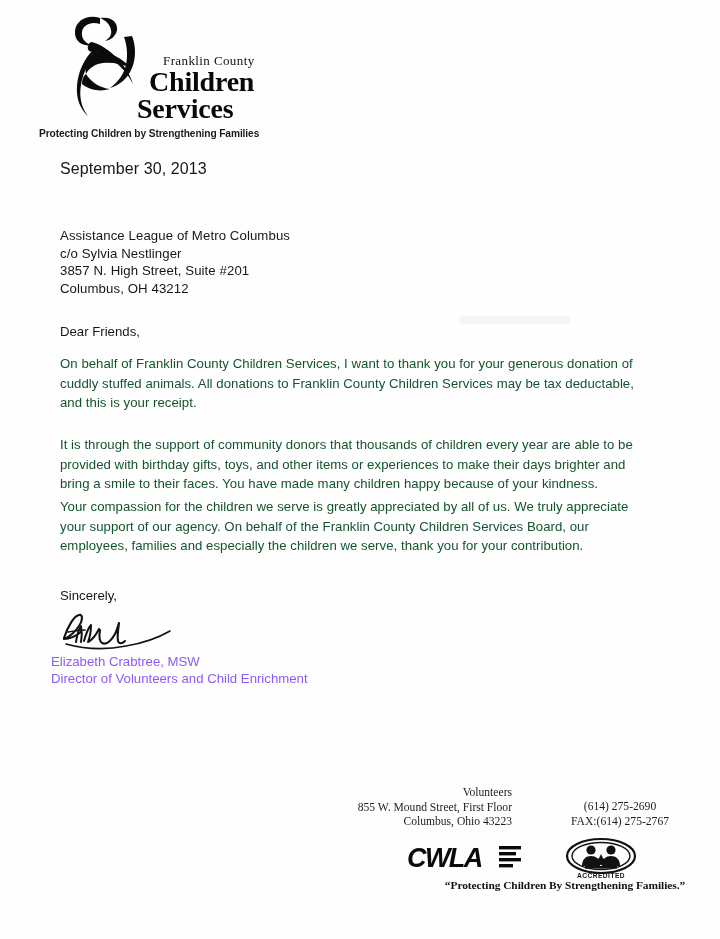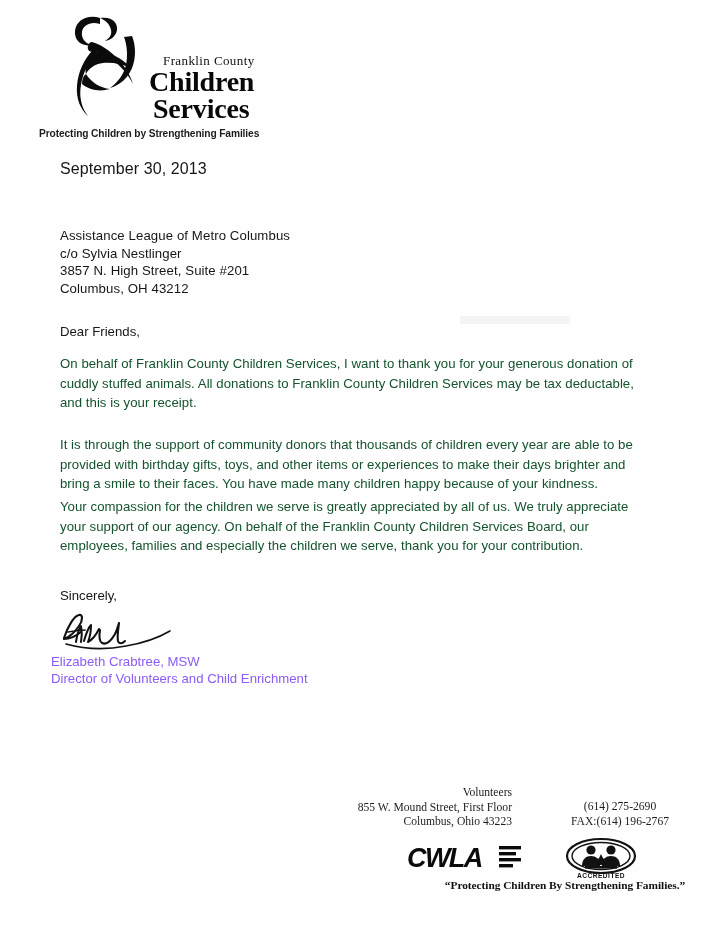--- a/index.html
+++ b/index.html
@@ -58,21 +58,21 @@
     margin-top: 1px;
     margin-left: 12px;
   }
   .lw-services {
     font-family: "Liberation Serif", serif;
     font-weight: bold;
     font-size: 28px;
     line-height: 0.98;
     letter-spacing: -0.2px;
     color: #080808;
-    margin-left: 16px;
+    margin-left: 0px;
   }
   .logo-tagline {
     position: absolute;
     left: 3px;
     top: 118px;
     font-family: "Liberation Sans", sans-serif;
     font-weight: bold;
     font-size: 10.2px;
     letter-spacing: -0.1px;
     color: #1c1c1c;
@@ -273,21 +273,21 @@
     </svg>
   </div>
 
   <div class="signer">Elizabeth Crabtree, MSW
 Director of Volunteers and Child Enrichment</div>
 
   <div class="footer-address">Volunteers
 855 W. Mound Street, First Floor
 Columbus, Ohio 43223</div>
   <div class="footer-phones">(614) 275-2690
-FAX:(614) 196-2767</div>
+FAX:(614) 275-2767</div>
 
   <div class="cwla-logo">
     <svg viewBox="0 0 126 34" width="126" height="34" aria-hidden="true">
       <text x="0" y="26" font-family="Liberation Sans, sans-serif" font-size="27" font-weight="bold" font-style="italic" fill="#0a0a0a" letter-spacing="-1.6">CWLA</text>
       <g fill="#0a0a0a">
         <rect x="92" y="5" width="22" height="3.4"></rect>
         <rect x="92" y="11" width="17" height="3.4"></rect>
         <rect x="92" y="17" width="22" height="3.4"></rect>
         <rect x="92" y="23" width="14" height="3.4"></rect>
       </g>

